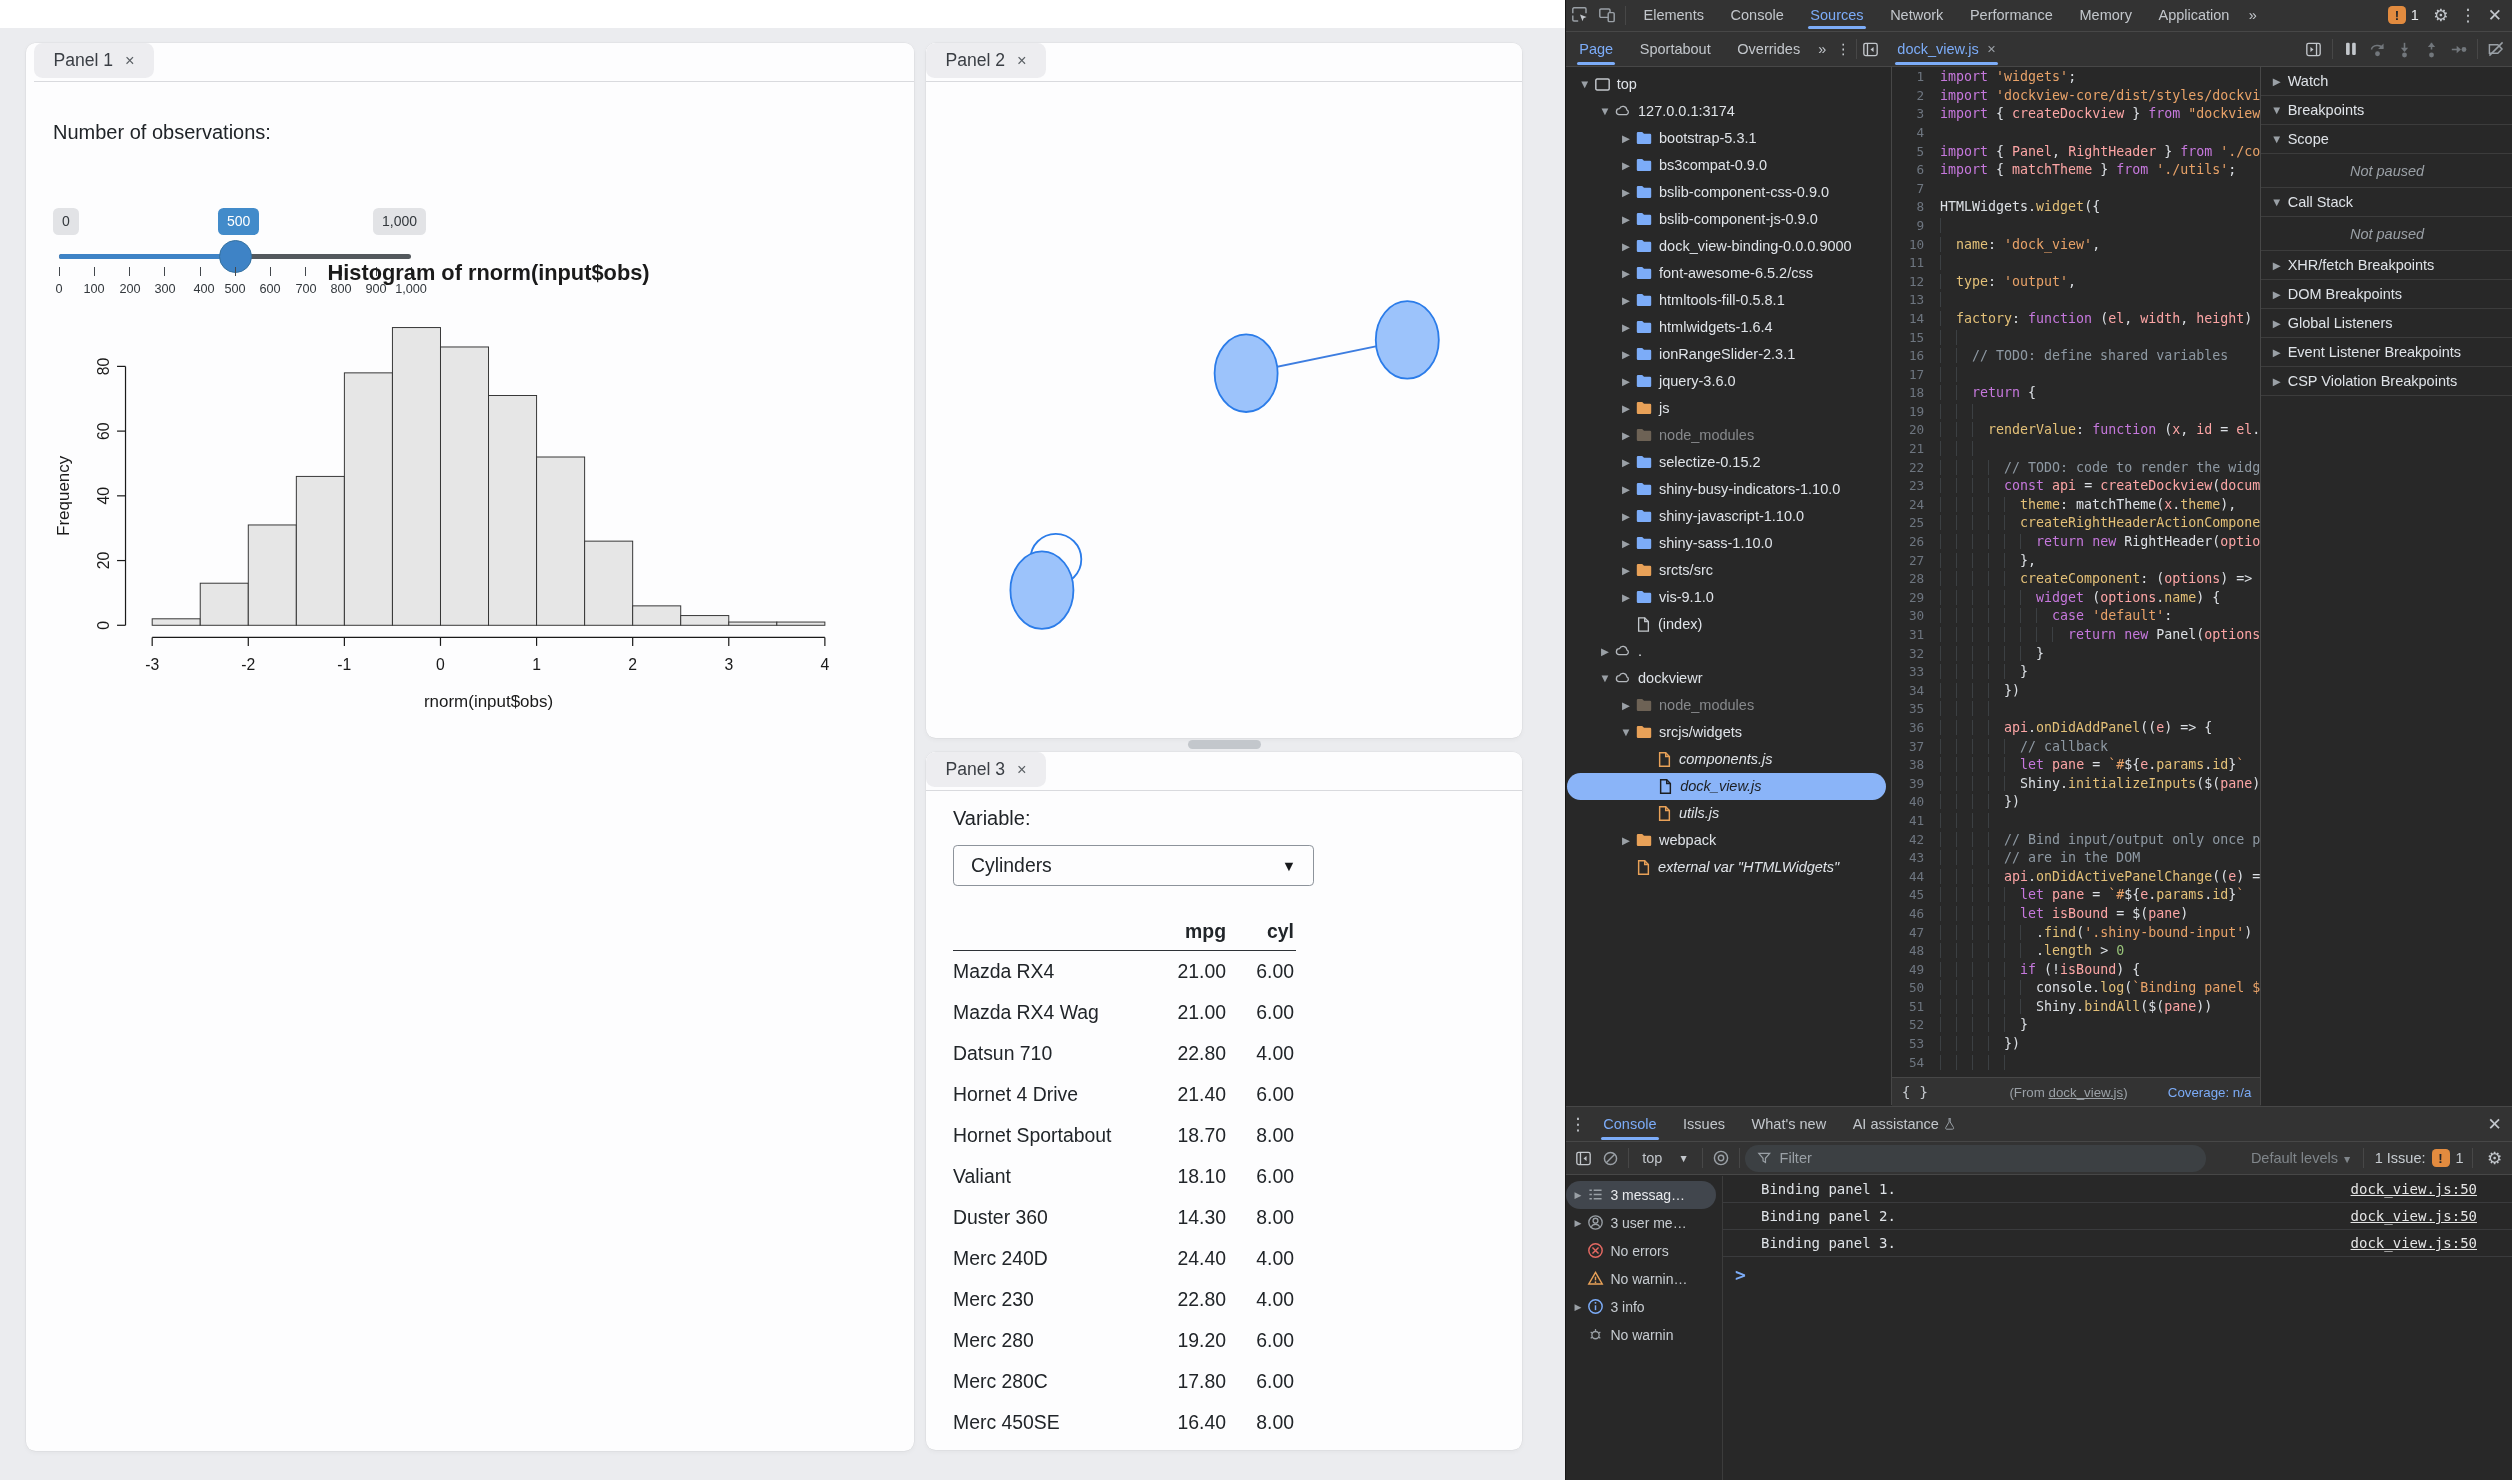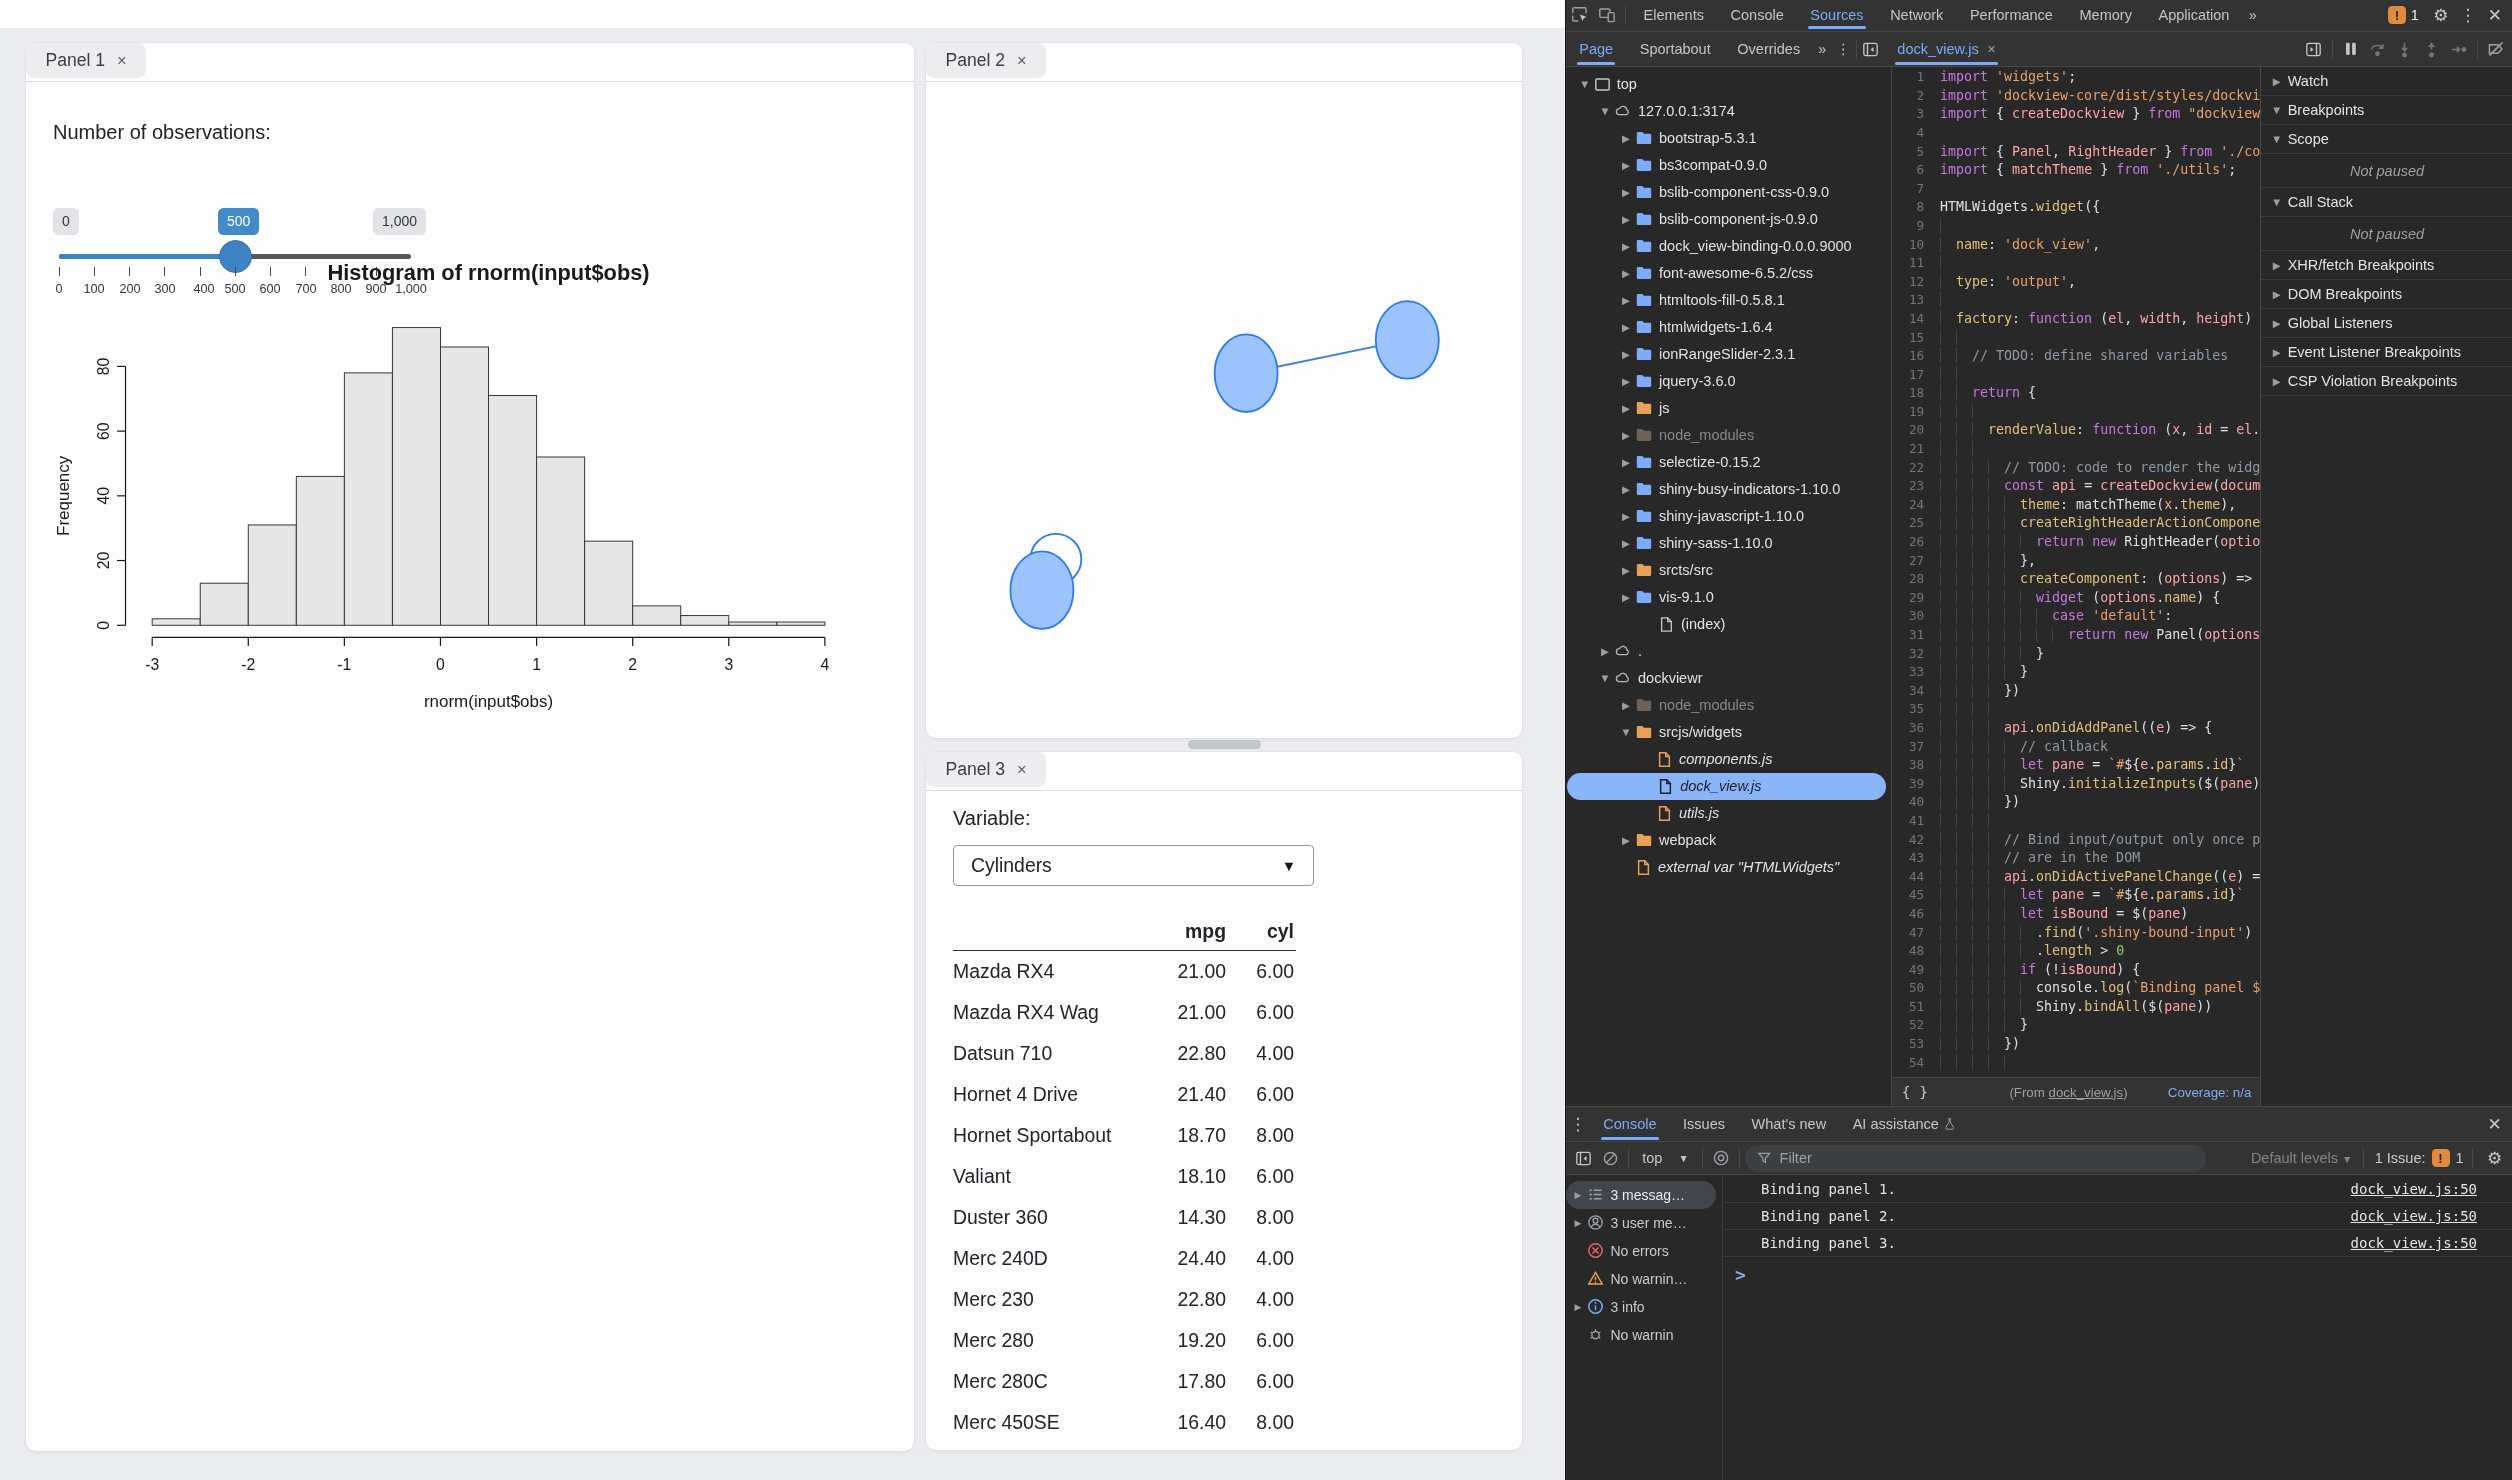--- a/index.html
+++ b/index.html
@@ -5,21 +5,21 @@
   * { margin:0; padding:0; box-sizing:border-box; }
   html,body { width:2512px; height:1480px; background:#fff; }
   body { font-family:"Liberation Sans", sans-serif; }
   #root { position:relative; width:2512px; height:1480px; overflow:hidden; background:#fff; }
 
   
   #app { position:absolute; left:0; top:0; width:1565px; height:1480px; background:#fff; }
   #dock { position:absolute; left:0; top:28px; width:1565px; height:1453px; background:#ebecef; }
   .panel { position:absolute; background:#fdfdfe; border-radius:9.7px; overflow:hidden;
            box-shadow:0 0 0 0.6px rgba(0,0,0,0.05), 0 1.8px 4.8px rgba(0,0,0,0.04); }
-  #panel1 { left:26px; top:14.5px; width:888px; height:1408px; }
+  #panel1 { left:26px; top:14.5px; width:888px; height:1408px;padding-left:8px; }
   #panel2 { left:926px; top:14.5px; width:596px; height:695px; }
   #panel3 { left:926px; top:724px; width:596px; height:698px; }
   #dock-splitter { position:absolute; left:1188px; top:712px; width:73px; height:9px;
                    border-radius:4.8px; background:#c3c7cc; }
   .panel-header { position:relative; height:39px; border-bottom:0.6px solid #d9dade; background:#fdfdfe; }
   .panel-tab { position:absolute; left:0; top:0; height:35px; display:inline-flex; align-items:center;
                gap:12px; padding:0 19.4px; background:#ededf0; border-radius:8.5px; font-size:17.6px; color:#3a3e44; }
   .panel-tab .tab-x { color:#5b6065; font-size:16.4px; }
   .panel-body { position:absolute; left:0; top:40px; right:0; bottom:0; }
 
@@ -613,21 +613,21 @@
         </div>
         <div class="tree-row" style="padding-left: 51px;">
           <span class="tree-arrow" style="font-size: 10.3px;">▶</span>
           <span style="flex: 0 0 auto; display: flex;">
             <svg width="18" height="18" viewBox="0 0 30 30">
               <path d="M3 7 a2 2 0 0 1 2-2 h7 l3 3 h10 a2 2 0 0 1 2 2 v13 a2 2 0 0 1-2 2 H5 a2 2 0 0 1-2-2 z" fill="#7cacf8"></path>
             </svg>
           </span>
           <span class="tree-label">vis-9.1.0</span>
         </div>
-        <div class="tree-row" style="padding-left: 74px;">
+        <div class="tree-row" style="padding-left: 51px;">
           <span class="tree-arrow"></span>
           <span style="flex: 0 0 auto; display: flex;">
             <svg width="17" height="17" viewBox="0 0 28 28">
               <path d="M6 3 h10 l6 6 v16 H6 z" fill="none" stroke="#c3c7cc" stroke-width="2.2"></path>
               <path d="M16 3 v6 h6" fill="none" stroke="#c3c7cc" stroke-width="2.2"></path>
             </svg>
           </span>
           <span class="tree-label">(index)</span>
         </div>
         <div class="tree-row" style="padding-left: 30px;">

